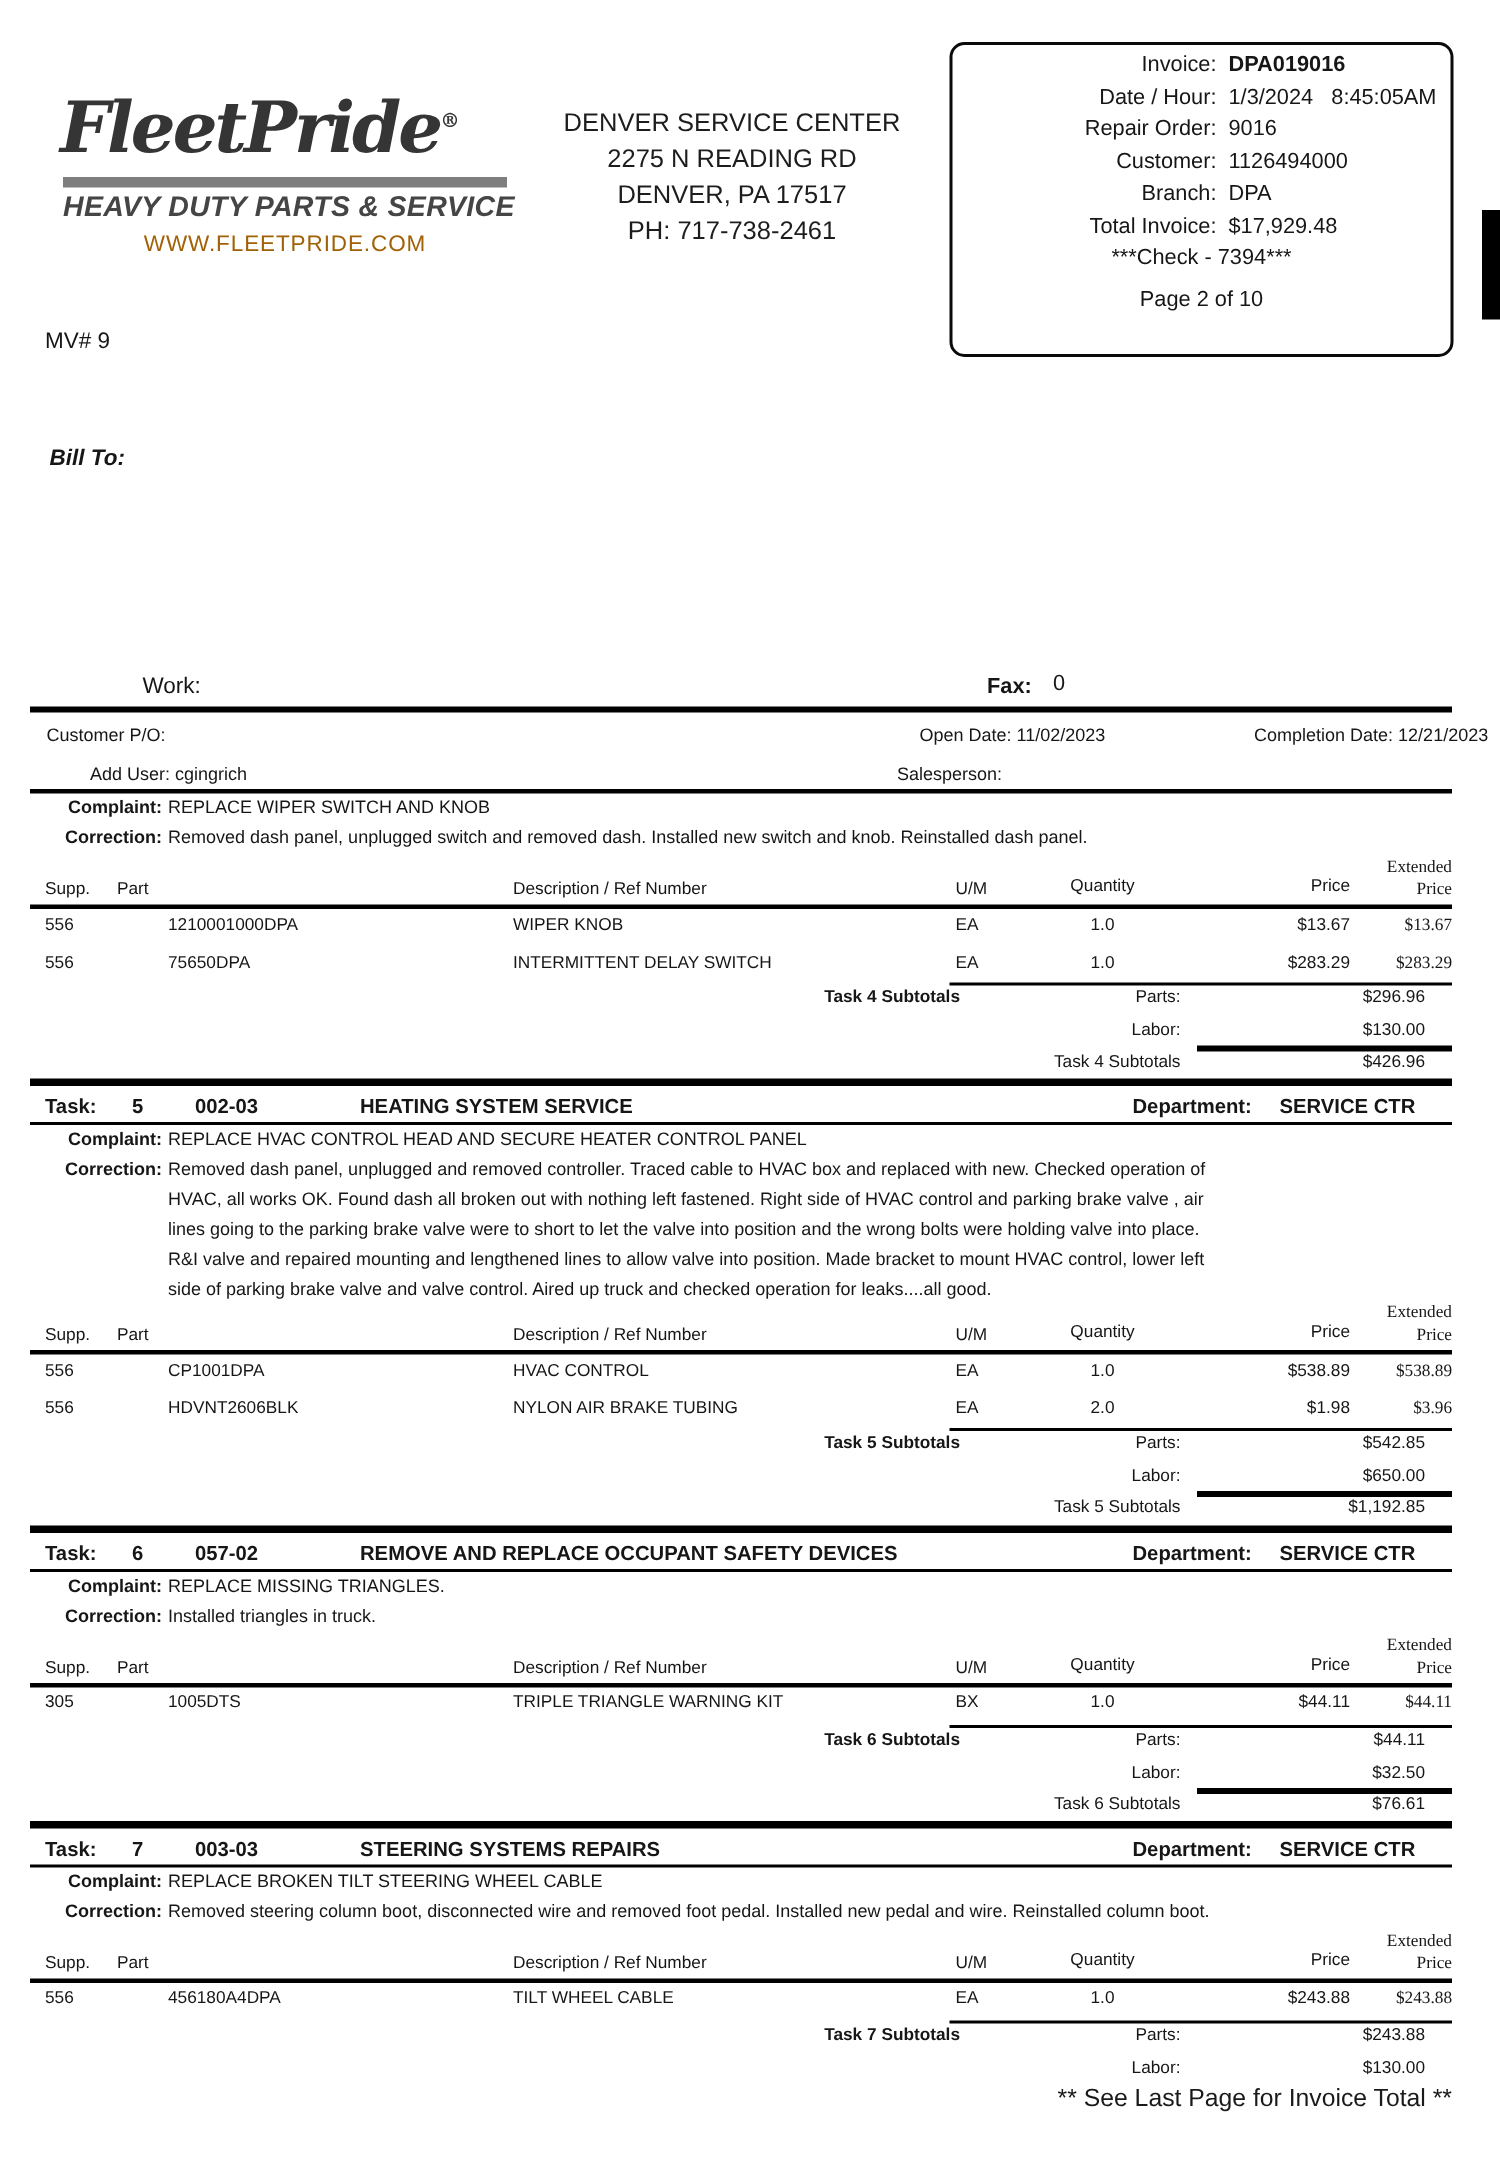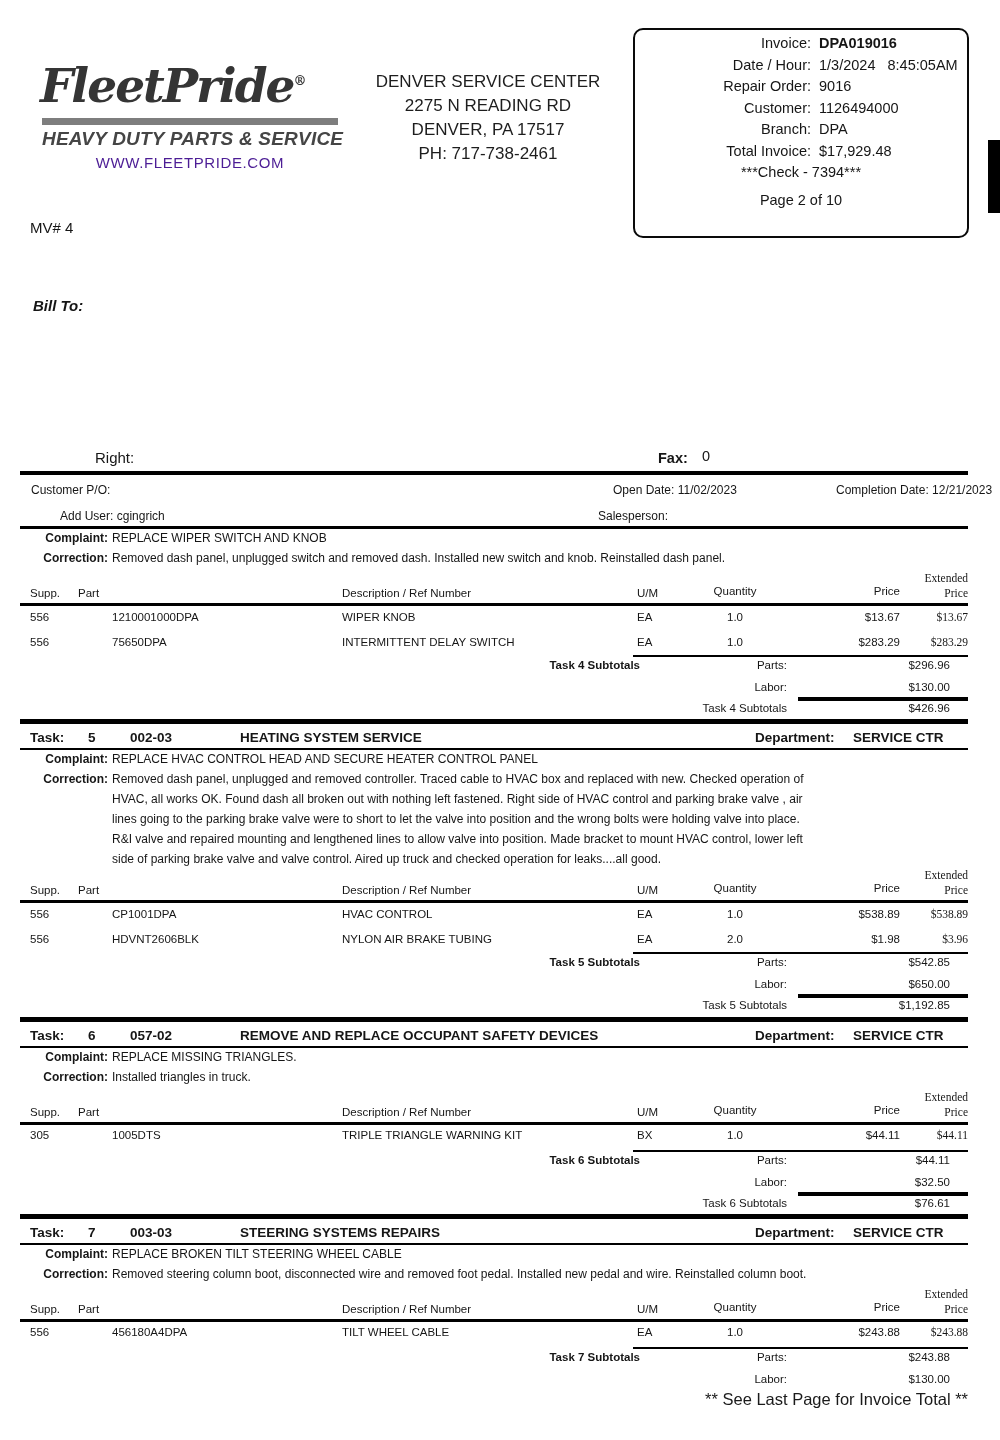--- a/index.html
+++ b/index.html
@@ -9,21 +9,21 @@
   .b{font-weight:bold;}
   .i{font-style:italic;}
   .ln{position:absolute;background:#000;}
   .graybar{position:absolute;background:#7e7e7e;}
   
   .brand{font-family:"DejaVu Serif",serif;font-style:italic;font-weight:bold;
          font-size:47px;letter-spacing:-2px;color:#353535;}
   .brand sup{font-size:13px;letter-spacing:0;}
   .tagline{font-family:"Liberation Sans",sans-serif;font-style:italic;font-weight:bold;
            font-size:19px;color:#454545;letter-spacing:.2px;}
-  .website{font-size:15px;color:#4c1d95;letter-spacing:.6px;}
+  .website{font-size:15px;color:#a16207;letter-spacing:.6px;}
   
   .addr{width:280px;text-align:center;font-size:17px;line-height:24px;color:#1d1d1d;}
   
   .ibox{position:absolute;left:633px;top:28px;width:336px;height:210px;
         border:2.5px solid #0a0a0a;border-radius:10px;font-size:14.5px;
         box-sizing:border-box;padding-top:5px;}
   .ibr{display:flex;height:21.5px;align-items:baseline;}
   .ibl{width:176px;text-align:right;flex:none;}
   .ibv{margin-left:8px;white-space:pre;}
   .ibc{text-align:center;height:21px;}
@@ -88,25 +88,25 @@
     <div class="ibr">
       <span class="ibl">Total Invoice:</span>
       <span class="ibv">$17,929.48</span>
     </div>
     <div class="ibc">***Check - 7394***</div>
     <div class="ibc" style="margin-top:7px;">Page 2 of 10</div>
   </div>
 
   <div class="ln" style="left:988px;top:140px;width:12px;height:73px;"></div>
 
-  <div class="a s15" style="left:30px;top:219px;">MV# 4</div>
+  <div class="a s15" style="left:30px;top:219px;">MV# 9</div>
 
   <div class="a b i s15" style="left:33px;top:297px;">Bill To:</div>
 
-  <div class="a s15" style="left:95px;top:449px;">Right:</div>
+  <div class="a s15" style="left:95px;top:449px;">Work:</div>
   <div class="a" style="left:658px;top:450px;font-size:14.5px;font-weight:bold;">Fax:</div>
   <div class="a" style="left:702px;top:448px;font-size:14.5px;">0</div>
   <div class="ln" style="left:20px;top:471px;width:948px;height:4px;"></div>
 
   <div class="a s12" style="left:31px;top:483px;">Customer P/O:</div>
   <div class="a s12" style="left:613px;top:483px;"><span>Open Date:</span> <span>11/02/2023</span></div>
   <div class="a s12" style="left:804px;top:483px;margin-left:32px;"><span>Completion Date:</span> <span>12/21/2023</span></div>
   <div class="a s12" style="left:60px;top:509px;"><span>Add User:</span> <span>cgingrich</span></div>
   <div class="a s12" style="left:598px;top:509px;">Salesperson:</div>
   <div class="ln" style="left:20px;top:526px;width:948px;height:3px;"></div>

